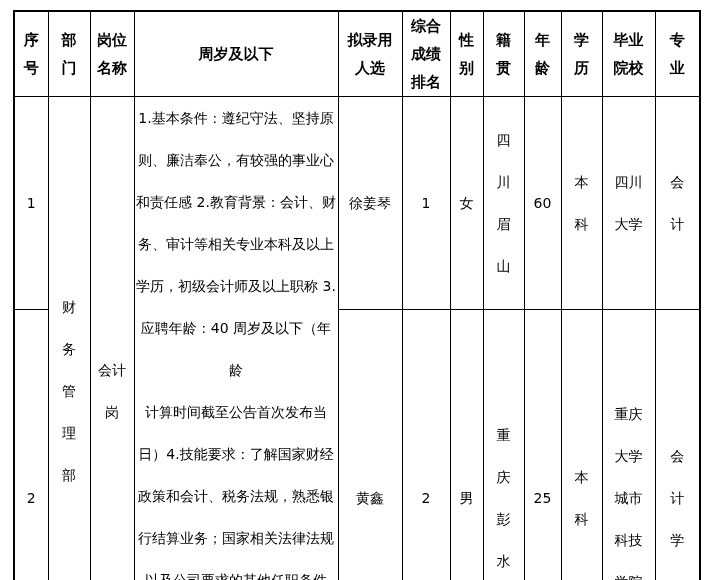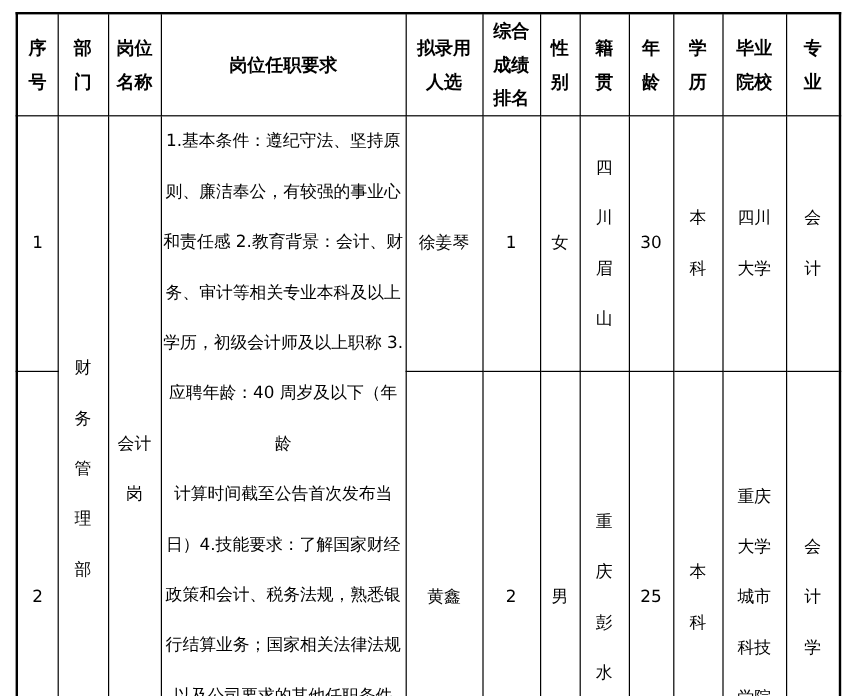--- a/index.html
+++ b/index.html
@@ -48,21 +48,21 @@
       <col style="width:45px">
   </colgroup>
   <tbody>
       <tr class="hd">
     <td>序
 号</td>
     <td>部
 门</td>
     <td>岗位
 名称</td>
-    <td>岗位任职要求</td>
+    <td>周岁及以下</td>
     <td>拟录用
 人选</td>
     <td>综合
 成绩
 排名</td>
     <td>性
 别</td>
     <td>籍
 贯</td>
     <td>年
@@ -96,21 +96,21 @@
 以及公司要求的其他任职条件
 5.工作经历：从事核算会计工作
 2 年及以上。</td>
     <td>徐姜琴</td>
     <td>1</td>
     <td>女</td>
     <td>四
 川
 眉
 山</td>
-    <td>30</td>
+    <td>60</td>
     <td>本
 科</td>
     <td>四川
 大学</td>
     <td>会
 计</td>
   </tr>
   <tr class="r2">
     <td>2</td>
     <td>黄鑫</td>

